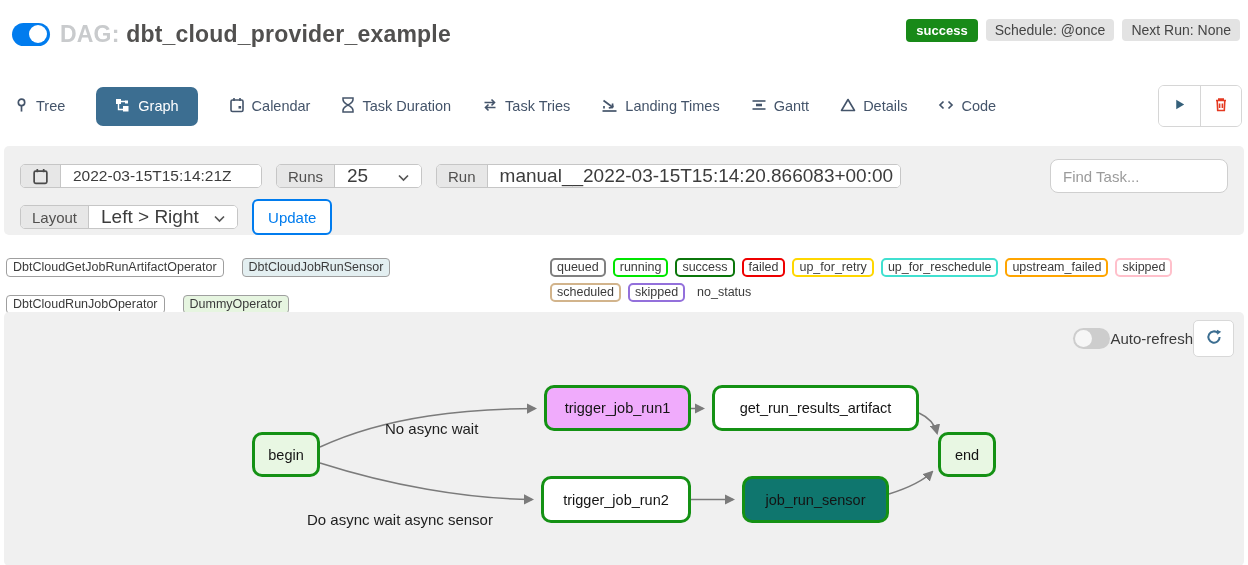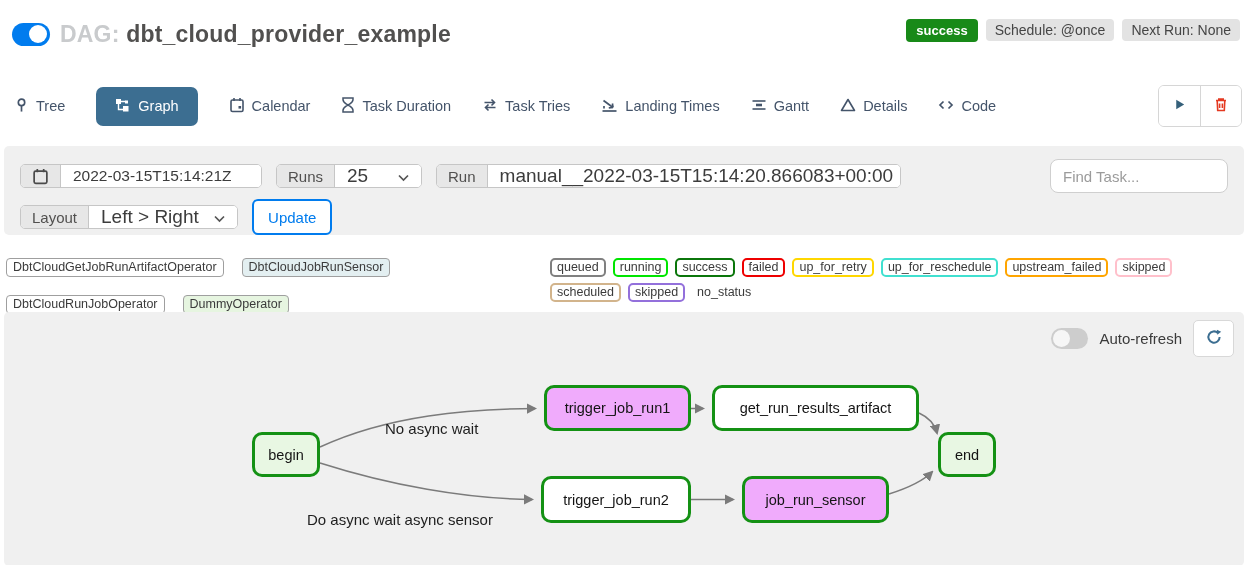--- a/index.html
+++ b/index.html
@@ -51,21 +51,21 @@
   .legend-ops { width:544px; display:flex; flex-wrap:wrap; gap:18px; }
   .legend-states { flex:1; display:flex; flex-wrap:wrap; gap:6px 7px; align-items:center; }
   .op-badge { font-size:12.5px; color:#3b3b3b; background:#fff; border:1px solid #9f9f9f; border-radius:4px;
     padding:1px 6px 2px; white-space:nowrap; }
   .st-badge { font-size:12.5px; color:#3b3b3b; background:#fff; border:2px solid #888; border-radius:5px;
     padding:0 5px 1px; white-space:nowrap; }
   .st-badge.noborder { border:none; background:transparent; padding:1px 5px 2px; }
 
   
   .graph-panel { position:absolute; top:312px; left:4px; right:4px; bottom:-1px; background:#f0f0f0; border-radius:5px; }
-  .graph-toolbar { position:absolute; top:8px; right:10px; display:flex; align-items:center; gap:11px; }
+  .graph-toolbar { position:absolute; top:8px; right:10px; display:flex; align-items:center; gap:0; }
   .mini-switch { width:37px; height:21px; border-radius:11px; background:#cdcdcd; position:relative; cursor:pointer; }
   .mini-switch .knob { position:absolute; top:2px; left:2px; width:17px; height:17px; border-radius:50%; background:#f6f6f6; }
   .autorefresh-label { font-size:15px; color:#3b3b3b; }
   .btn-refresh { width:41px; height:37px; background:#fff; border:1px solid #d8d8d8; border-radius:5px;
     cursor:pointer; display:flex; align-items:center; justify-content:center; }
   .edges { position:absolute; left:0; top:0; width:1240px; height:253px; }
   .node { position:absolute; border:3px solid #149114; border-radius:10px; background:#fff;
     display:flex; align-items:center; justify-content:center; font-size:14.5px; color:#141414; cursor:pointer; }
   .node-begin { left:248px; top:120px; width:68px; height:45px; }
   .node-run1 { left:540px; top:73px; width:147px; height:46px; }
@@ -275,17 +275,17 @@
       <path d="M687,187.5 L729,187.5" marker-end="url(#arrow)"></path>
       <path d="M885,182 C904,176 919,169 928,160" marker-end="url(#arrow)"></path>
     </g>
   </svg>
 
   <div class="node node-begin" style="background-color: rgb(232, 247, 227);">begin</div>
   <div class="node node-run1" style="background-color: #f0abfc; text-align: right;">trigger_job_run1</div>
   <div class="node node-artifact" style="background-color: rgb(255, 255, 255);">get_run_results_artifact</div>
   <div class="node node-end" style="background-color: rgb(232, 247, 227);">end</div>
   <div class="node node-run2" style="background-color: rgb(255, 255, 255);">trigger_job_run2</div>
-  <div class="node node-sensor" style="background-color: #f0abfc;">job_run_sensor</div>
+  <div class="node node-sensor" style="background-color: #0f766e;">job_run_sensor</div>
 
   <div class="edge-label edge-label-1">No async wait</div>
   <div class="edge-label edge-label-2">Do async wait async sensor</div>
 </div>
 
 </body></html>

